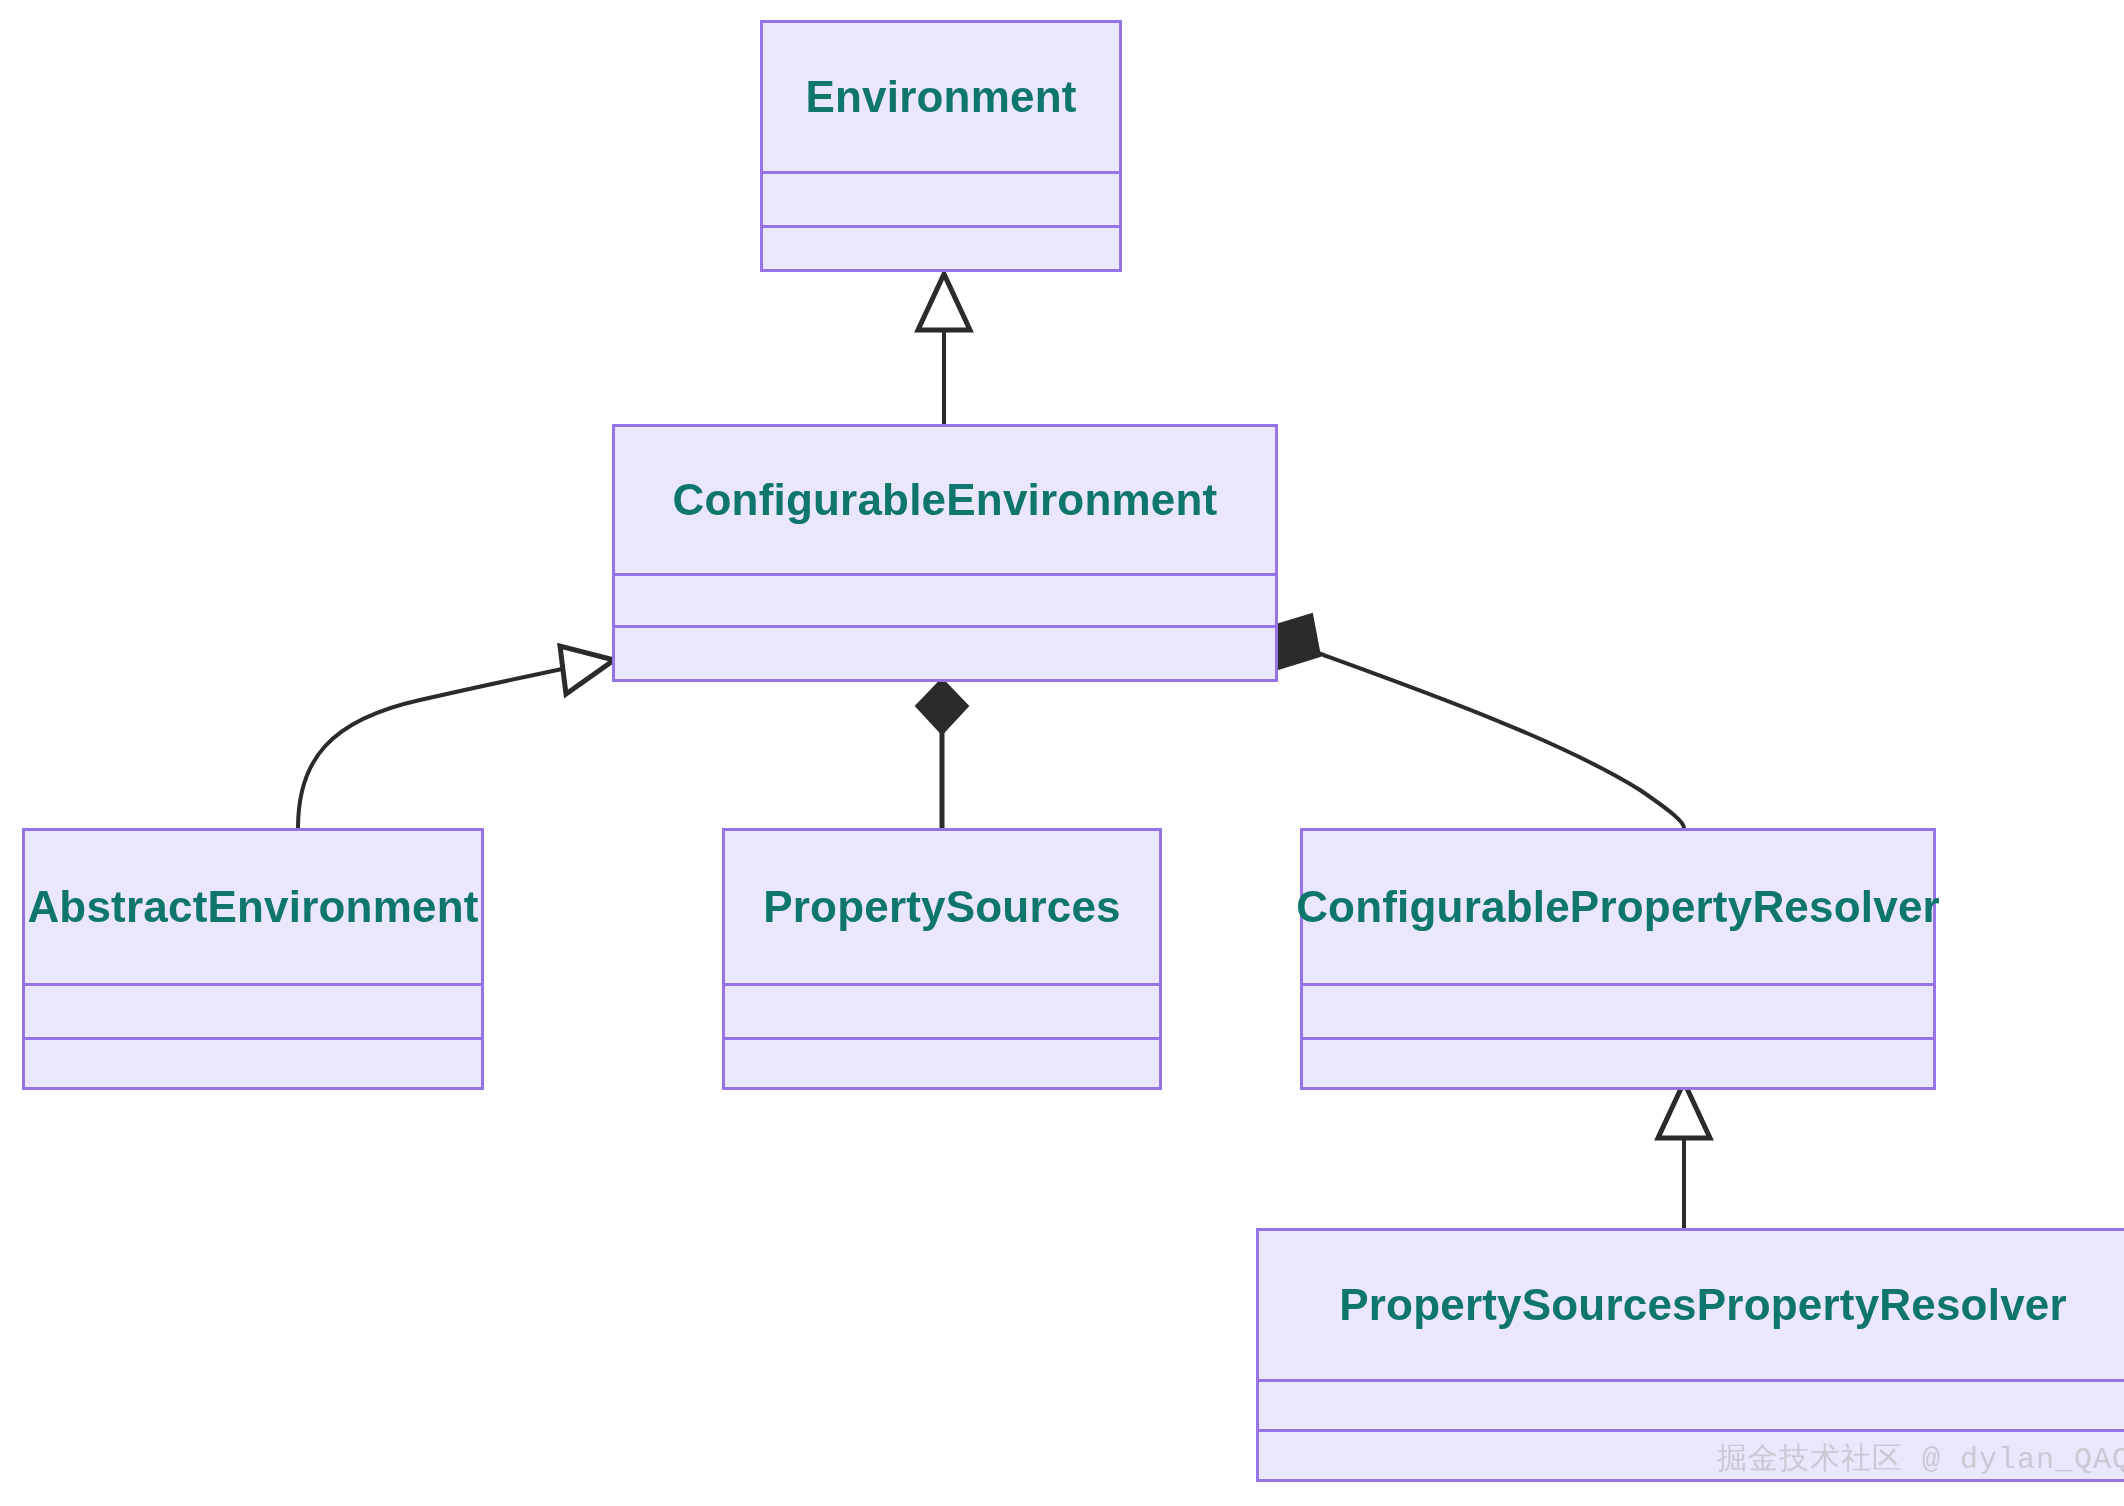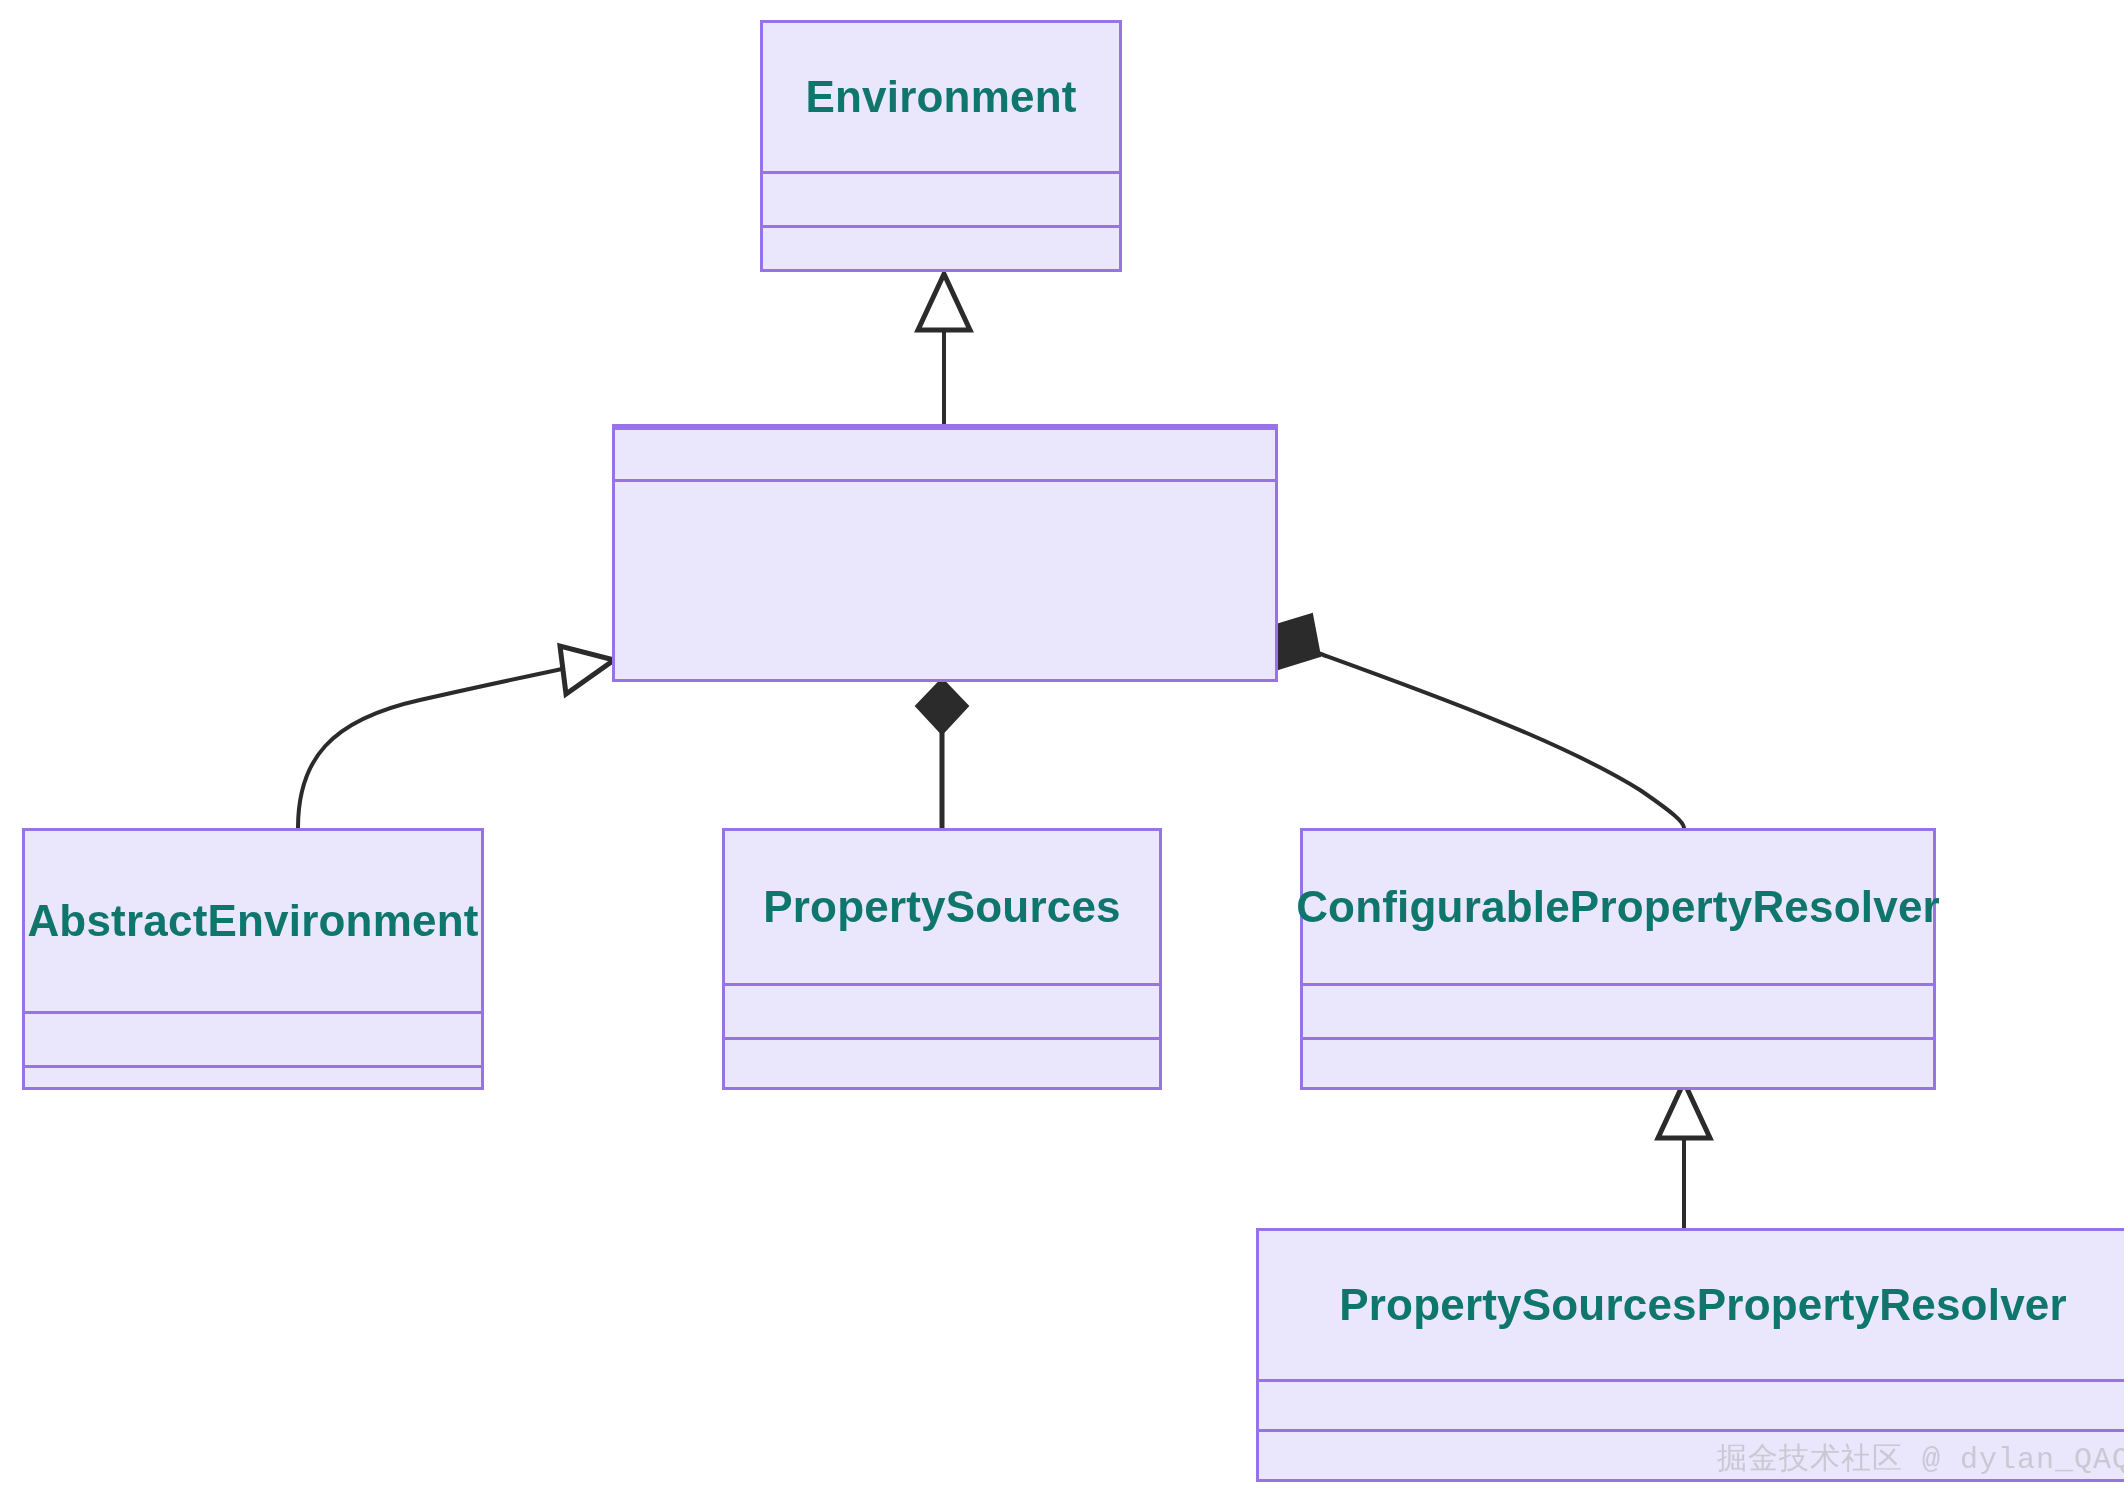--- a/index.html
+++ b/index.html
@@ -94,26 +94,27 @@
     </g>
   </svg>
 
   <div class="uml-class" style="left:760px; top:20px; width:362px; height:252px;">
     <div class="uml-title" style="height:148px; font-size:44px;">Environment</div>
     <div class="uml-compartment" style="height:54px;"></div>
     <div class="uml-compartment" style="height:50px;"></div>
   </div>
 
   <div class="uml-class" style="left:612px; top:424px; width:666px; height:258px;">
+    <div class="uml-title" style="height:146px; font-size:44px;">ConfigurableEnvironment</div>
     <div class="uml-compartment" style="height:52px;"></div>
     <div class="uml-compartment" style="height:60px;"></div>
   </div>
 
   <div class="uml-class" style="left:22px; top:828px; width:462px; height:262px;">
-    <div class="uml-title" style="height:180px; font-size:44px;">AbstractEnvironment</div>
+    <div class="uml-title" style="height:152px; font-size:44px;">AbstractEnvironment</div>
     <div class="uml-compartment" style="height:54px;"></div>
     <div class="uml-compartment" style="height:56px;"></div>
   </div>
 
   <div class="uml-class" style="left:722px; top:828px; width:440px; height:262px;justify-content:space-between;">
     <div class="uml-title" style="height:152px; font-size:44px;">PropertySources</div>
     <div class="uml-compartment" style="height:54px;"></div>
     <div class="uml-compartment" style="height:56px;"></div>
   </div>
 

